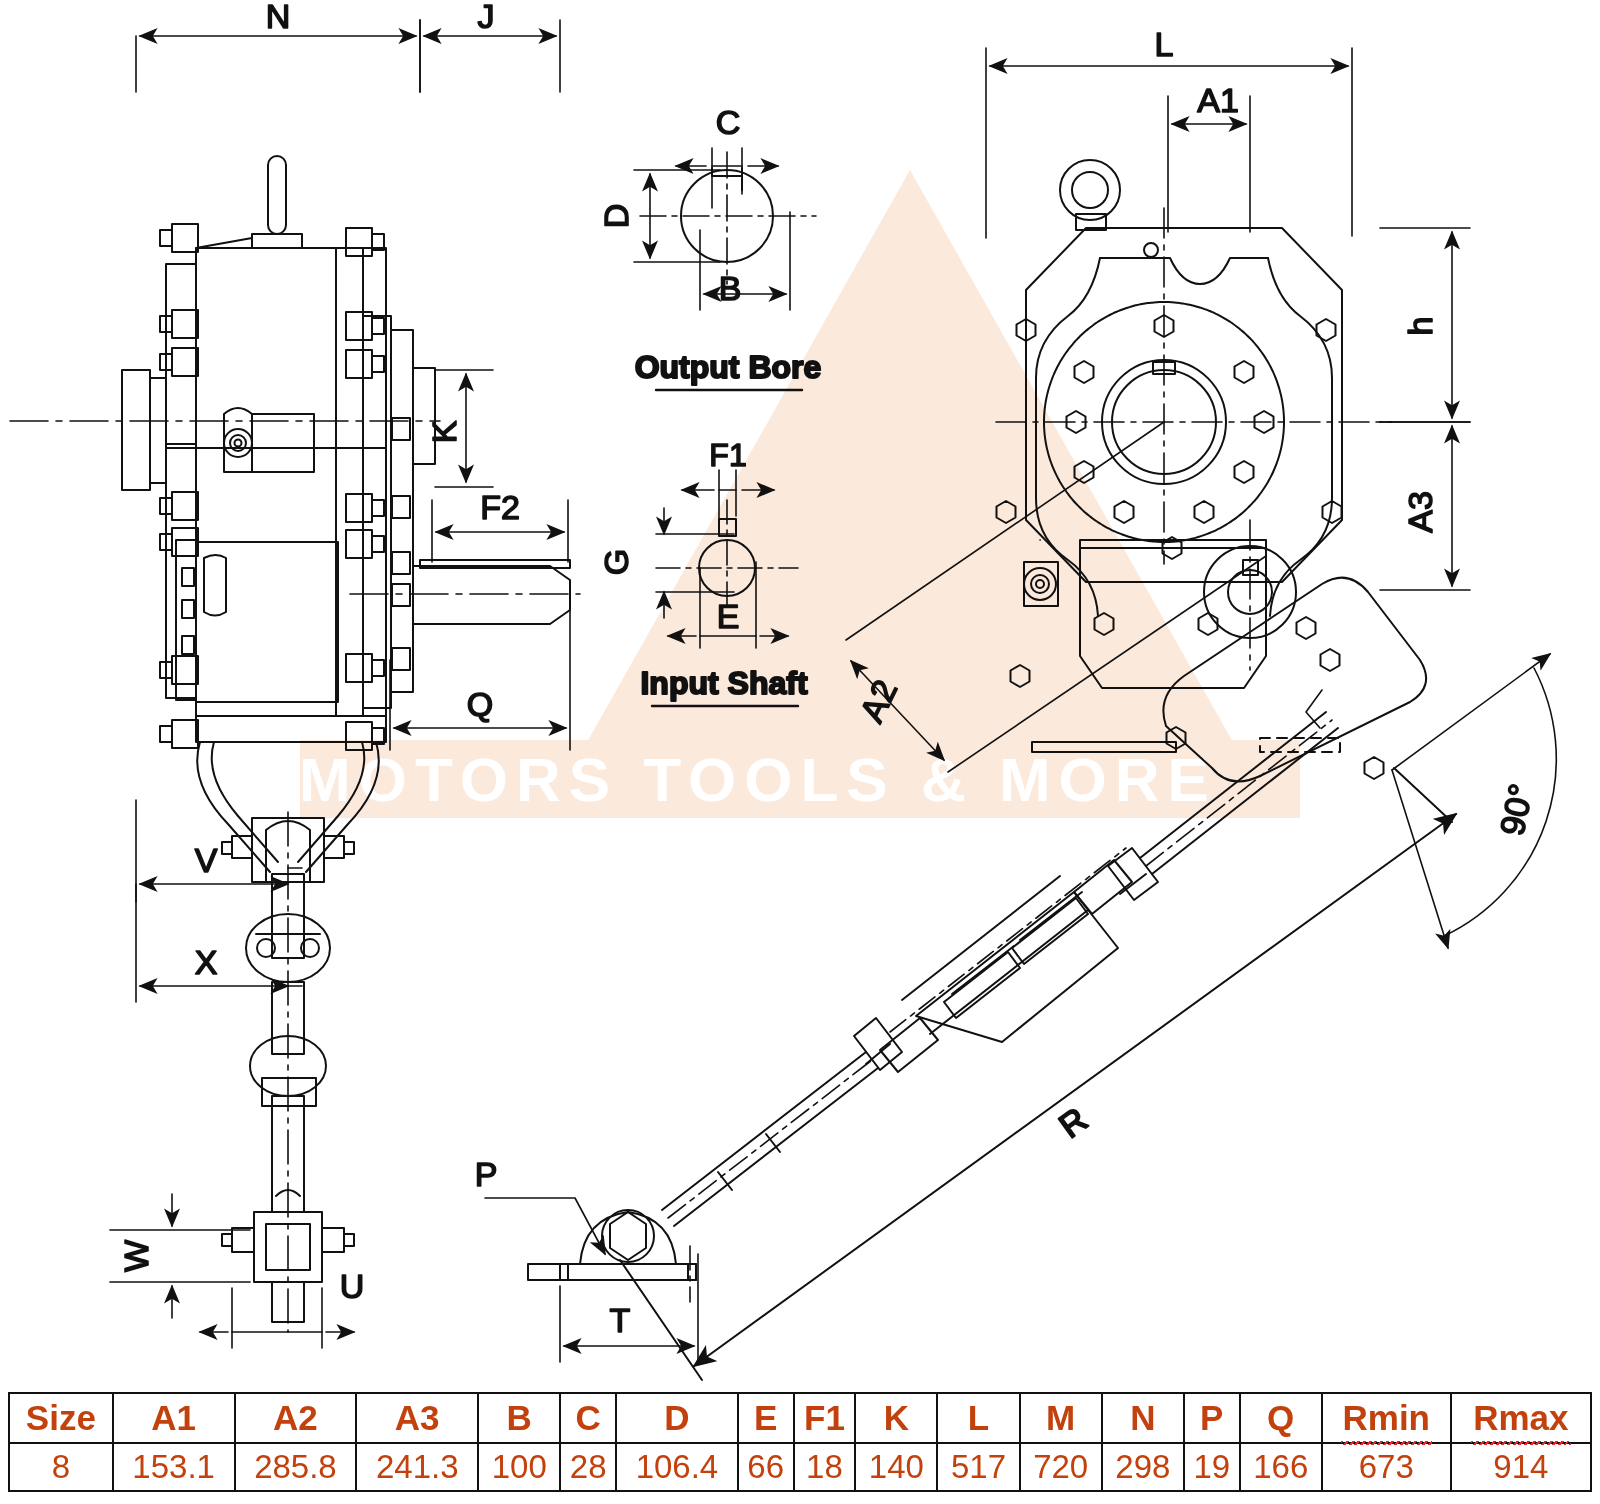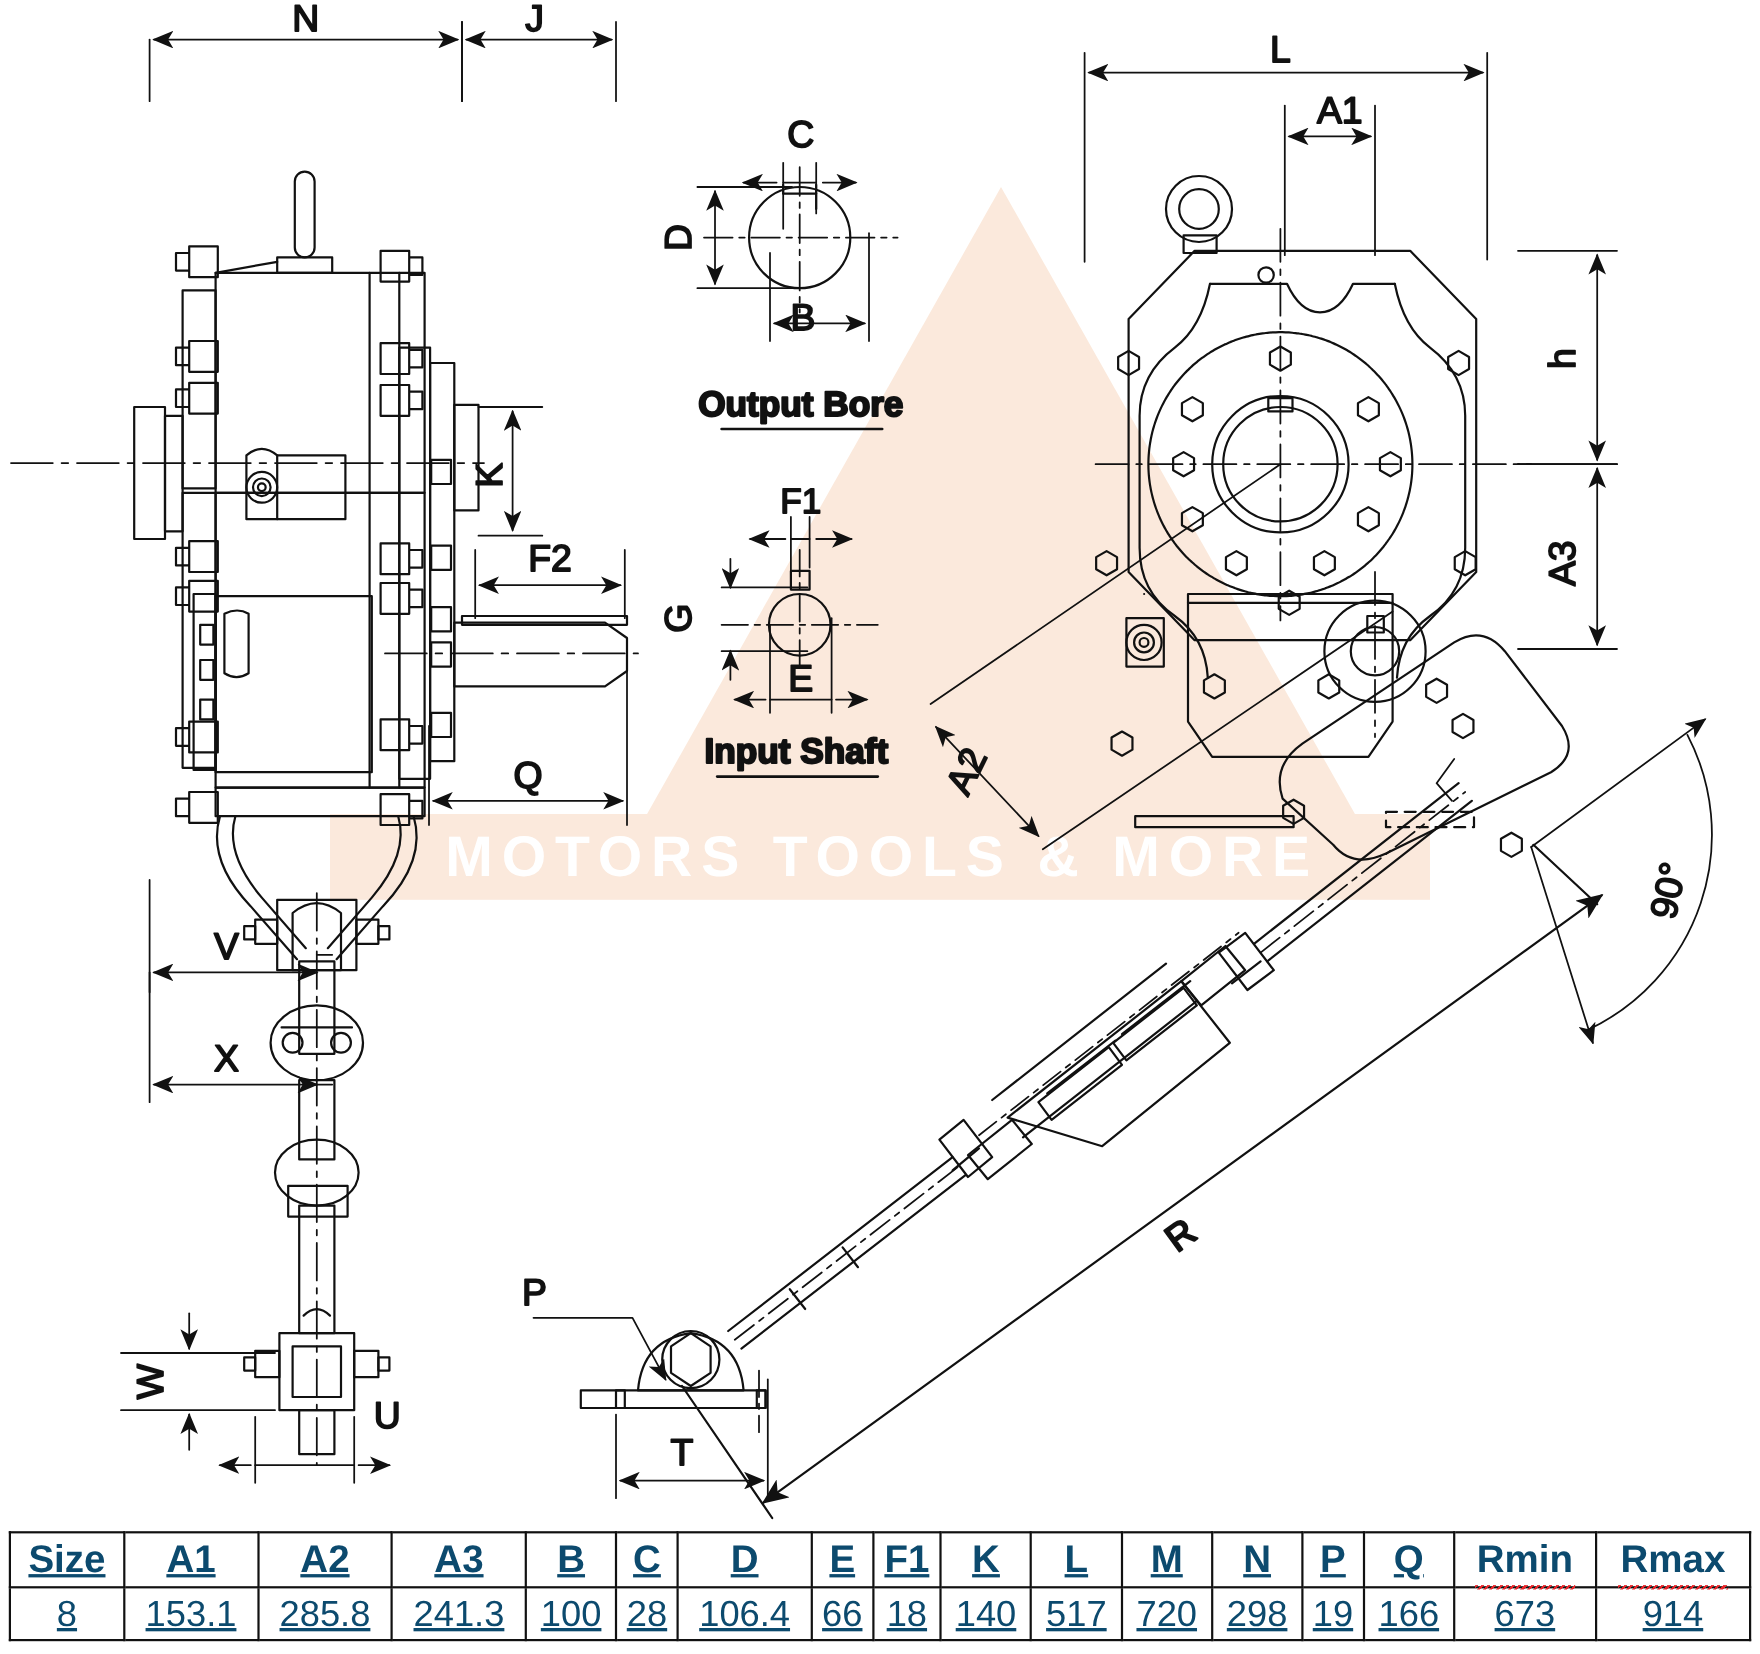--- a/index.html
+++ b/index.html
@@ -8,31 +8,31 @@
   #root{position:absolute;left:0;top:0;width:1600px;height:1504px;}
   svg.layer{position:absolute;left:0;top:0;width:1600px;height:1504px;}
   .wm{position:absolute;}
 
   
   #wm-triangle{left:560px;top:170px;width:700px;height:620px;
      background:#fbe9dc;
      clip-path:polygon(50% 0%, 100% 100%, 0% 100%);}
   #wm-band{left:300px;top:740px;width:1000px;height:78px;background:#fbe9dc;}
   #wm-text{left:300px;top:742px;width:916px;height:74px;
-     color:#ffffff;font-size:52px;letter-spacing:8px;font-weight:bold;
-     display:flex;align-items:center;justify-content:center;white-space:nowrap;margin-left:44px;}
+     color:#ffffff;font-size:62px;letter-spacing:8px;font-weight:bold;
+     display:flex;align-items:center;justify-content:center;white-space:nowrap;}
   #wm-mm{left:300px;top:806px;width:1000px;height:420px;
      color:#e2e2e2;font-size:430px;font-weight:bold;line-height:380px;
      display:flex;align-items:flex-start;justify-content:center;letter-spacing:-6px;}
 
   
   #spec-table{position:absolute;left:8px;top:1392px;width:1584px;
       border-collapse:collapse;font-family:"Liberation Sans", sans-serif;}
   #spec-table td{border:2px solid #111;text-align:center;font-size:33px;
-      padding:4px 0;color:#0c4a6e;text-decoration:underline;}
+      padding:4px 0;color:#c2410c;}
   #spec-table tr.hdr td{font-weight:bold;font-size:35px;}
   #spec-table tr.val td{font-weight:normal;}
   .sp{position:relative;display:inline-block;text-align:right;}
   .sp::after{content:"";position:absolute;left:-2px;right:-2px;bottom:-7px;height:4px;
       background-image:repeating-linear-gradient(135deg,#e8262a 0px,#e8262a 2px,transparent 2px,transparent 4px);}
   .dimtxt{font-family:"Liberation Sans", sans-serif;fill:#111;}
 </style>
 </head>
 <body>
 

